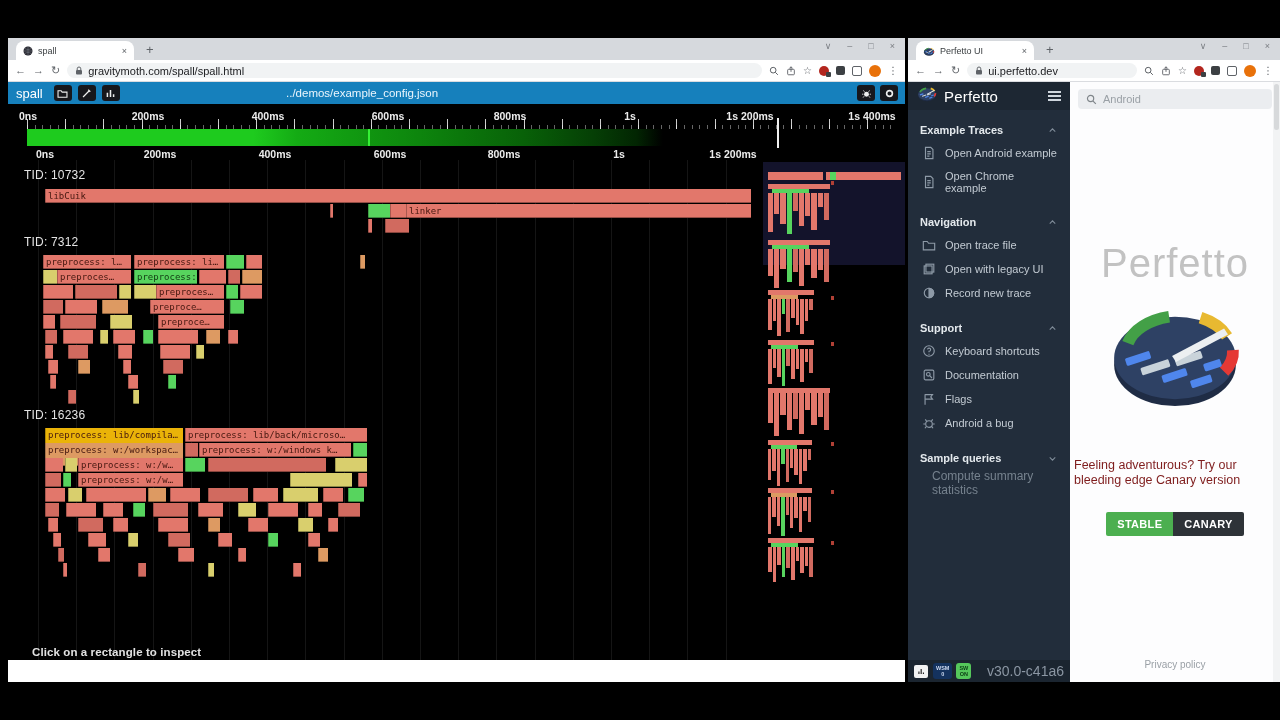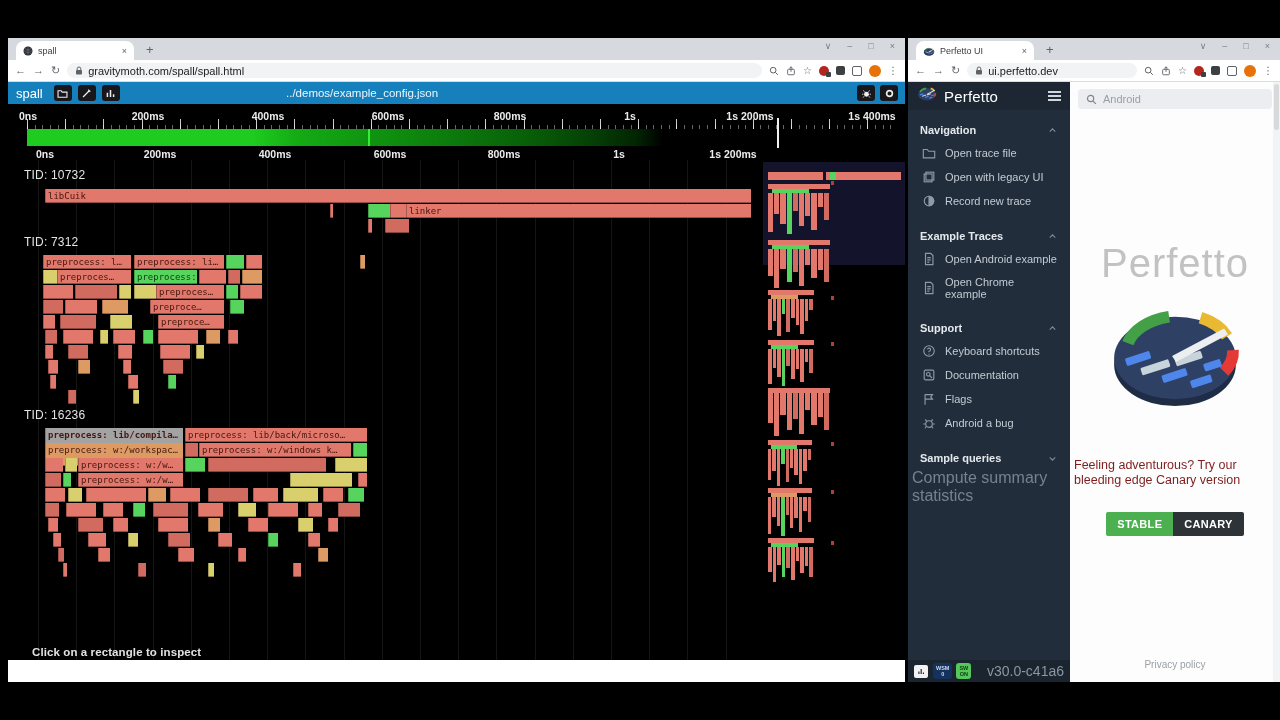--- a/index.html
+++ b/index.html
@@ -67,21 +67,21 @@
   #perfetto{display:flex;height:600px}
   #p-side{width:162px;background:#222d3b;position:relative;display:flex;flex-direction:column;flex:none}
   #p-side-header{height:28px;background:#1d2733;display:flex;align-items:center;padding:0 9px;gap:7px;flex:none}
   .p-brand{color:#fff;font-size:15px;flex:1;letter-spacing:.2px}
   .hamburger{display:flex;flex-direction:column;gap:2.5px}
   .hamburger i{display:block;width:13px;height:1.8px;background:#cfd6dd}
   .p-sections{flex:1;overflow:hidden;padding-top:8px}
   .p-sec{margin-bottom:11px}
   .p-sec-h{display:flex;align-items:center;padding:6px 12px 5px;color:#e4e9ed;font-size:11px;font-weight:bold}
   .p-sec-h .chev{margin-left:auto;color:#7f8b98;display:flex}
-  .p-sub{padding:0 4px 4px;color:#76828e;font-size:16px}
+  .p-sub{padding:0 24px 4px;color:#76828e;font-size:12px}
   .p-item{display:flex;align-items:center;gap:9px;padding:5px 12px 5px 14px;color:#c3cbd3;font-size:11px}
   .p-item .ic{color:#8e9aa7;display:flex}
   #p-bottom{height:22px;background:#1b2530;display:flex;align-items:center;gap:5px;padding:0 6px;flex:none}
   .b-chart{width:14px;height:13px;background:#f2f2f2;border-radius:2px;display:flex;align-items:center;justify-content:center;color:#222}
   .b-pill{border-radius:3px;font-size:5.5px;line-height:6px;padding:2px 3px;text-align:center;font-weight:bold}
   .b-wsm{background:#14325e;color:#cdd9f0}
   .b-sw{background:#55c75b;color:#0b3a14}
   .b-ver{margin-left:auto;color:#8b96a3;font-size:14px}
   #p-main{flex:1;background:#fdfdfe;position:relative;overflow:hidden}
   .search{margin:7px 8px 0;height:20px;background:#ebedf0;border-radius:4px;display:flex;align-items:center;padding:0 8px;gap:6px}
@@ -259,21 +259,21 @@
           <div class="bar" style="left: 188px; top: 241px; width: 8px; height: 14px; background: rgb(217, 207, 109);"></div>
           <div class="bar" style="left: 40px; top: 256px; width: 10px; height: 14px; background: rgb(226, 119, 107);"></div>
           <div class="bar" style="left: 70px; top: 256px; width: 12px; height: 14px; background: rgb(221, 154, 98);"></div>
           <div class="bar" style="left: 115px; top: 256px; width: 8px; height: 14px; background: rgb(226, 119, 107);"></div>
           <div class="bar" style="left: 155px; top: 256px; width: 20px; height: 14px; background: rgb(209, 106, 95);"></div>
           <div class="bar" style="left: 42px; top: 271px; width: 6px; height: 14px; background: rgb(226, 119, 107);"></div>
           <div class="bar" style="left: 120px; top: 271px; width: 10px; height: 14px; background: rgb(226, 119, 107);"></div>
           <div class="bar" style="left: 160px; top: 271px; width: 8px; height: 14px; background: rgb(87, 212, 94);"></div>
           <div class="bar" style="left: 60px; top: 286px; width: 8px; height: 14px; background: rgb(209, 106, 95);"></div>
           <div class="bar" style="left: 125px; top: 286px; width: 6px; height: 14px; background: rgb(217, 207, 109);"></div>
-          <div class="bar" style="left: 37px; top: 324px; width: 138px; height: 20px; background: #a3a3a3; font-weight: bold;">preprocess: lib/compila…</div>
+          <div class="bar" style="left: 37px; top: 324px; width: 138px; height: 20px; background: #eab308;">preprocess: lib/compila…</div>
           <div class="bar" style="left: 177px; top: 324px; width: 182px; height: 14px; background: rgb(226, 119, 107);">preprocess: lib/back/microso…</div>
           <div class="bar" style="left: 37px; top: 339px; width: 138px; height: 23px; background: rgb(221, 154, 98);">preprocess: w:/workspac…</div>
           <div class="bar" style="left: 177px; top: 339px; width: 13px; height: 14px; background: rgb(209, 106, 95);"></div>
           <div class="bar" style="left: 191px; top: 339px; width: 152px; height: 14px; background: rgb(226, 119, 107);">preprocess: w:/windows k…</div>
           <div class="bar" style="left: 345px; top: 339px; width: 14px; height: 14px; background: rgb(87, 212, 94);"></div>
           <div class="bar" style="left: 37px; top: 354px; width: 18px; height: 14px; background: rgb(226, 119, 107);"></div>
           <div class="bar" style="left: 57px; top: 354px; width: 12px; height: 14px; background: rgb(217, 207, 109);"></div>
           <div class="bar" style="left: 70px; top: 354px; width: 105px; height: 14px; background: rgb(226, 119, 107);">preprocess: w:/w…</div>
           <div class="bar" style="left: 177px; top: 354px; width: 20px; height: 14px; background: rgb(87, 212, 94);"></div>
           <div class="bar" style="left: 200px; top: 354px; width: 118px; height: 14px; background: rgb(209, 106, 95);"></div>
@@ -554,20 +554,48 @@
         <span class="p-brand">Perfetto</span>
         <span class="hamburger">
             <i></i>
             <i></i>
             <i></i>
           </span>
       </div>
       <div class="p-sections" id="p-sections">
           <div class="p-sec">
             <div class="p-sec-h">
+              <span>Example Traces</span>
+              <span class="chev">
+                <svg width="11" height="11" viewBox="0 0 16 16" fill="none" stroke="currentColor" stroke-width="1.6">
+                  <path d="M4 9.5L8 5.5l4 4"></path>
+                </svg>
+              </span>
+            </div>
+            <div class="p-item">
+              <span class="ic">
+                <svg width="14" height="14" viewBox="0 0 16 16" fill="none" stroke="currentColor" stroke-width="1.3">
+                  <path d="M4 1.5h6l2.5 2.5v10.5H4z"></path>
+                  <path d="M6 6.5h4M6 9h4M6 11.5h2.5"></path>
+                </svg>
+              </span>
+              <span>Open Android example</span>
+            </div>
+            <div class="p-item">
+              <span class="ic">
+                <svg width="14" height="14" viewBox="0 0 16 16" fill="none" stroke="currentColor" stroke-width="1.3">
+                  <path d="M4 1.5h6l2.5 2.5v10.5H4z"></path>
+                  <path d="M6 6.5h4M6 9h4M6 11.5h2.5"></path>
+                </svg>
+              </span>
+              <span>Open Chrome example</span>
+            </div>
+          </div>
+          <div class="p-sec">
+            <div class="p-sec-h">
               <span>Navigation</span>
               <span class="chev">
                 <svg width="11" height="11" viewBox="0 0 16 16" fill="none" stroke="currentColor" stroke-width="1.6">
                   <path d="M4 9.5L8 5.5l4 4"></path>
                 </svg>
               </span>
             </div>
             <div class="p-item">
               <span class="ic">
                 <svg width="14" height="14" viewBox="0 0 16 16" fill="none" stroke="currentColor" stroke-width="1.3">
@@ -586,48 +614,20 @@
               <span>Open with legacy UI</span>
             </div>
             <div class="p-item">
               <span class="ic">
                 <svg width="14" height="14" viewBox="0 0 16 16" fill="none" stroke="currentColor" stroke-width="1.3">
                   <circle cx="8" cy="8" r="5.4"></circle>
                   <path d="M8 2.6a5.4 5.4 0 0 1 0 10.8z" fill="currentColor"></path>
                 </svg>
               </span>
               <span>Record new trace</span>
-            </div>
-          </div>
-          <div class="p-sec">
-            <div class="p-sec-h">
-              <span>Example Traces</span>
-              <span class="chev">
-                <svg width="11" height="11" viewBox="0 0 16 16" fill="none" stroke="currentColor" stroke-width="1.6">
-                  <path d="M4 9.5L8 5.5l4 4"></path>
-                </svg>
-              </span>
-            </div>
-            <div class="p-item">
-              <span class="ic">
-                <svg width="14" height="14" viewBox="0 0 16 16" fill="none" stroke="currentColor" stroke-width="1.3">
-                  <path d="M4 1.5h6l2.5 2.5v10.5H4z"></path>
-                  <path d="M6 6.5h4M6 9h4M6 11.5h2.5"></path>
-                </svg>
-              </span>
-              <span>Open Android example</span>
-            </div>
-            <div class="p-item">
-              <span class="ic">
-                <svg width="14" height="14" viewBox="0 0 16 16" fill="none" stroke="currentColor" stroke-width="1.3">
-                  <path d="M4 1.5h6l2.5 2.5v10.5H4z"></path>
-                  <path d="M6 6.5h4M6 9h4M6 11.5h2.5"></path>
-                </svg>
-              </span>
-              <span>Open Chrome example</span>
             </div>
           </div>
           <div class="p-sec">
             <div class="p-sec-h">
               <span>Support</span>
               <span class="chev">
                 <svg width="11" height="11" viewBox="0 0 16 16" fill="none" stroke="currentColor" stroke-width="1.6">
                   <path d="M4 9.5L8 5.5l4 4"></path>
                 </svg>
               </span>

